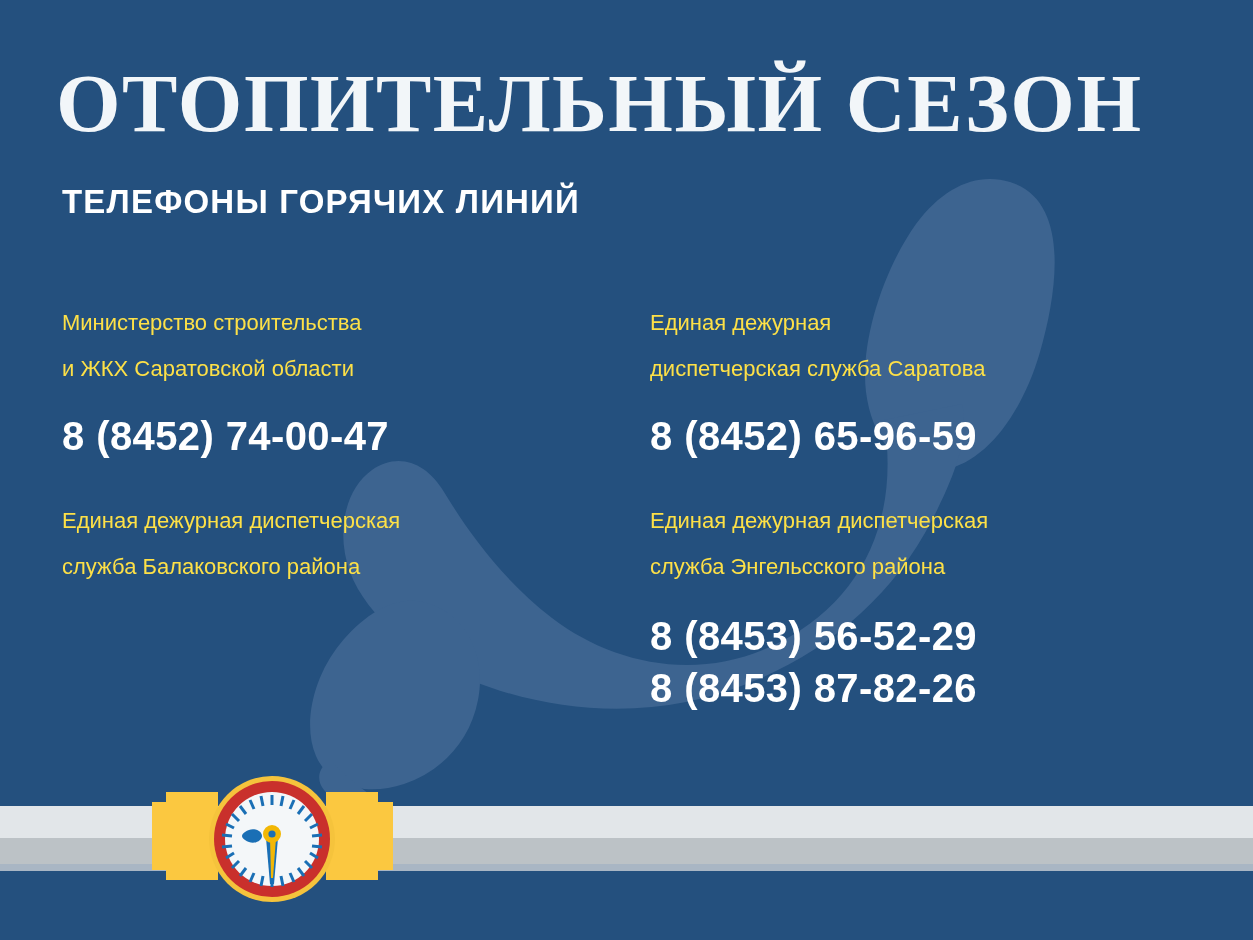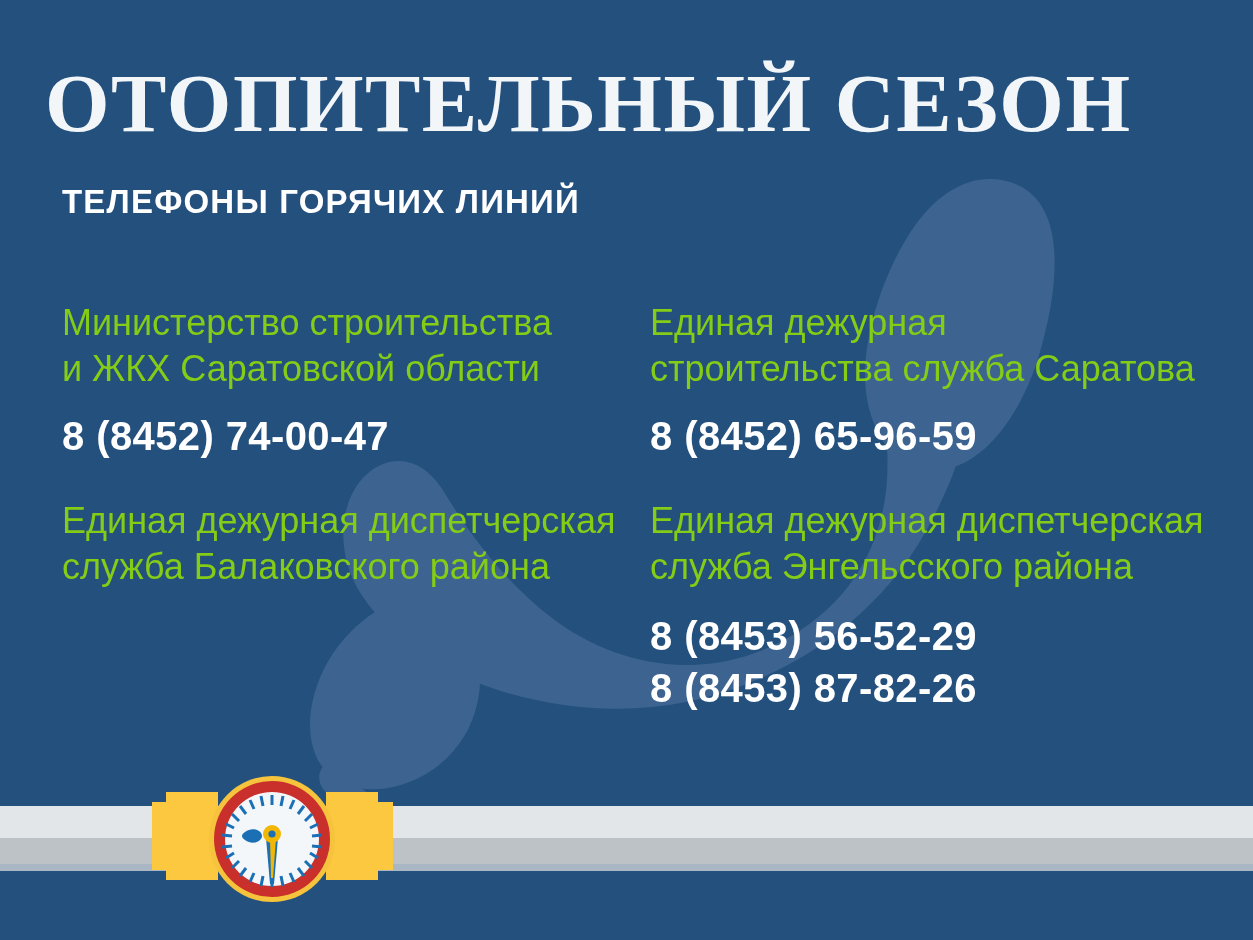--- a/index.html
+++ b/index.html
@@ -22,21 +22,21 @@
     left: 0;
     top: 0;
     width: 1253px;
     height: 940px;
     pointer-events: none;
   }
 
   
   .title {
     position: absolute;
-    left: 45px;
+    left: 56px;
     top: 58px;
     font-family: "Liberation Serif", serif;
     font-weight: bold;
     font-size: 83px;
     line-height: 90px;
     letter-spacing: 1.5px;
     color: #f2f6f9;
     white-space: nowrap;
   }
   .subtitle {
@@ -63,23 +63,23 @@
   .block {
     position: absolute;
   }
   .block.c0 { left: 62px; }
   .block.c1 { left: 650px; }
   .block.r0 { top: 300px; }
   .block.r1 { top: 498px; }
 
   .org-line {
     font-family: "Liberation Sans", sans-serif;
-    font-size: 36px;
+    font-size: 22px;
     line-height: 46px;
-    color: #84cc16;
+    color: #fde047;
     white-space: nowrap;
   }
   .phone-line {
     font-family: "Liberation Sans", sans-serif;
     font-weight: bold;
     font-size: 40px;
     line-height: 52px;
     letter-spacing: 0.4px;
     color: #ffffff;
     white-space: nowrap;
@@ -154,21 +154,21 @@
     <div class="block c0 r0">
       <div class="org-line">Министерство строительства</div>
       <div class="org-line">и ЖКХ Саратовской области</div>
       <div class="phones">
         <div class="phone-line">8 (8452) 74-00-47</div>
       </div>
     </div>
 
     <div class="block c1 r0">
       <div class="org-line">Единая дежурная</div>
-      <div class="org-line">строительства служба Саратова</div>
+      <div class="org-line">диспетчерская служба Саратова</div>
       <div class="phones">
         <div class="phone-line">8 (8452) 65-96-59</div>
       </div>
     </div>
 
     <div class="block c0 r1">
       <div class="org-line">Единая дежурная диспетчерская</div>
       <div class="org-line">служба Балаковского района</div>
       <div class="phones">
       </div>

